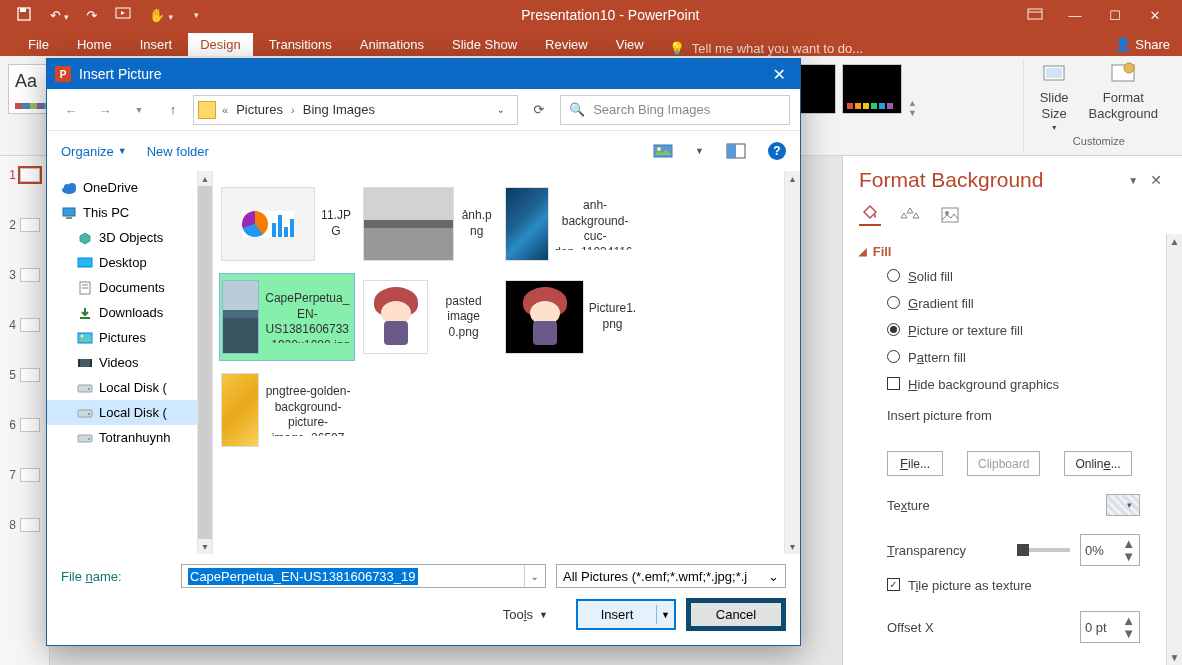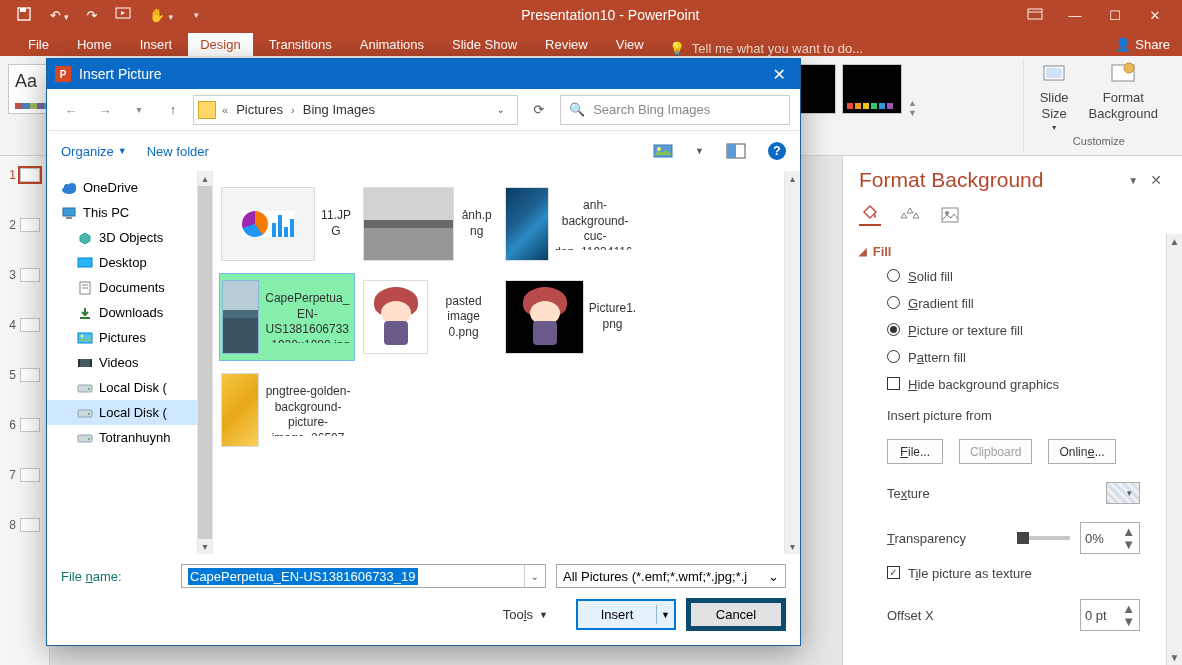--- a/index.html
+++ b/index.html
@@ -43,21 +43,21 @@
 .fp-icons .pi{width:22px;height:22px;display:flex;align-items:center;justify-content:center}
 .fp-section{padding:4px 16px}
 .fp-sechead{display:flex;align-items:center;gap:6px;padding:6px 0;color:#b35a3c;font-weight:600}
 .fp-sechead .tri{font-size:10px}
 .fp-body{padding:4px 10px 4px 28px;display:flex;flex-direction:column;gap:12px;color:#444}
 .radio{display:flex;align-items:flex-start;gap:8px}
 .radio .r{width:13px;height:13px;border:1px solid #333;border-radius:50%;display:inline-flex;align-items:center;justify-content:center}
 .radio .r.checked::after{content:"";width:7px;height:7px;background:#333;border-radius:50%}
 .chk{width:13px;height:13px;border:1px solid #333;display:inline-flex;align-items:center;justify-content:center;font-size:10px;line-height:1}
 .fp-label{font-size:13px}
-.btnrow{display:flex;gap:16px;margin-top:4px}
+.btnrow{display:flex;gap:24px;margin-top:16px}
 .pbtn{border:1px solid #adadad;background:#fdfdfd;padding:4px 10px;font-size:12px;color:#333;min-width:56px;text-align:center}
 .pbtn.disabled{color:#a0a0a0}
 .proprow{display:flex;align-items:center;gap:10px;margin-top:6px}
 .proprow .plabel{flex:0 0 120px}
 .slider{flex:1;height:4px;background:#c8c8c8;position:relative}
 .slider .handle{position:absolute;left:0;top:-4px;width:12px;height:12px;background:#444}
 .numbox{border:1px solid #adadad;background:#fff;padding:2px 4px;width:60px;display:flex;align-items:center;justify-content:space-between}
 .numbox .spin{display:flex;flex-direction:column;font-size:7px;line-height:1;color:#666}
 .texture-swatch{width:34px;height:22px;border:1px solid #adadad;background:repeating-linear-gradient(45deg,#d8e0e8 0 3px,#eef2f6 3px 6px);display:inline-flex;align-items:center;margin-left:auto}
 .texture-swatch::after{content:"▾";font-size:9px;margin-left:20px;color:#555}

